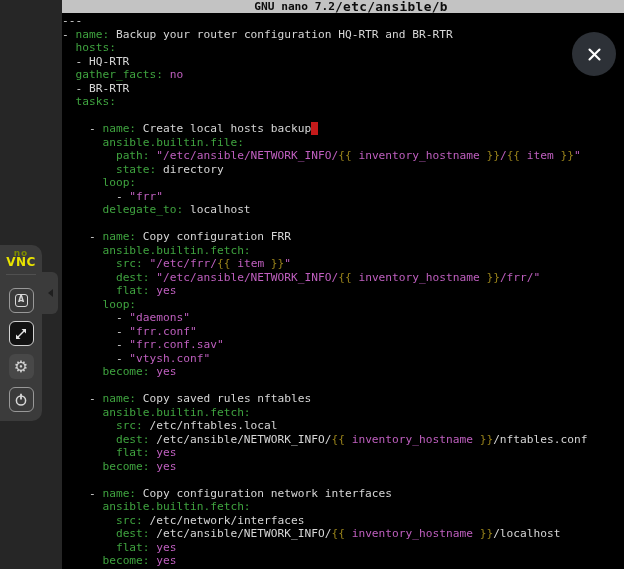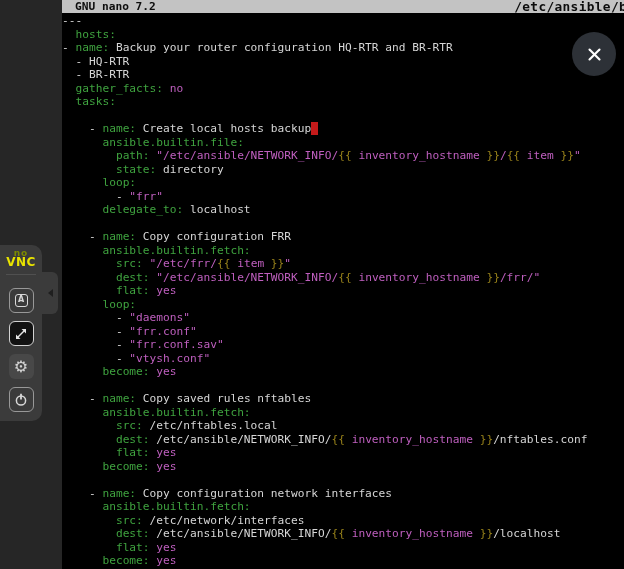--- a/index.html
+++ b/index.html
@@ -6,21 +6,21 @@
   .page{position:relative;width:624px;height:569px;overflow:hidden;
         background:var(--page_bg,#262626);
         font-family:"DejaVu Sans Mono","Liberation Mono",monospace;}
 
   
   .terminal{position:absolute;left:62px;top:0;width:562px;height:569px;
             background:var(--term_bg,#000);}
   .nano-header{position:absolute;left:0;top:0;right:0;height:13px;
                background:var(--hdr_bg,#c3c3c3);color:var(--hdr_fg,#0d0d0d);
                font-size:11.2px;line-height:13px;white-space:pre;
-               display:flex;justify-content:space-between;overflow:hidden;}
+               display:flex;justify-content:center;overflow:hidden;}
   .nano-header .lt{padding-left:13px;font-weight:bold;}
   .nano-header .rt{font-weight:bold;font-size:12.8px;letter-spacing:.35px;margin-right:-3px;}
   .editor{position:absolute;left:0;top:14px;right:0;bottom:0;
           font-size:11.2px;overflow:hidden;}
   .line{height:13.5px;line-height:13.5px;white-space:pre;}
   .s-w{color:var(--c_text,#d6d6d6);}
   .s-g{color:var(--c_key,#3fa33f);}
   .s-m{color:var(--c_str,#bf5fbf);}
   .s-y{color:var(--c_jinja,#96801a);}
   .s-r{background:var(--c_cursor,#c41a1a);color:transparent;}
@@ -60,25 +60,25 @@
 
 <div class="page">
 
   <div class="terminal">
     <div class="nano-header">
       <span class="lt">GNU nano 7.2</span>
       <span class="rt">/etc/ansible/b</span>
     </div>
     <div class="editor">
         <div class="line"><span class="s-w">---</span></div>
+        <div class="line"><span class="s-w">- </span><span class="s-g">name:</span><span class="s-w"> Backup your router configuration HQ-RTR and BR-RTR</span></div>
         <div class="line"><span class="s-w">  </span><span class="s-g">hosts:</span></div>
-        <div class="line"><span class="s-w">- </span><span class="s-g">name:</span><span class="s-w"> Backup your router configuration HQ-RTR and BR-RTR</span></div>
         <div class="line"><span class="s-w">  - HQ-RTR</span></div>
+        <div class="line"><span class="s-w">  </span><span class="s-g">gather_facts:</span><span class="s-m"> no</span></div>
         <div class="line"><span class="s-w">  - BR-RTR</span></div>
-        <div class="line"><span class="s-w">  </span><span class="s-g">gather_facts:</span><span class="s-m"> no</span></div>
         <div class="line"><span class="s-w">  </span><span class="s-g">tasks:</span></div>
         <div class="line"> </div>
         <div class="line"><span class="s-w">    - </span><span class="s-g">name:</span><span class="s-w"> Create local hosts backup</span><span class="s-r"> </span></div>
         <div class="line"><span class="s-w">      </span><span class="s-g">ansible.builtin.file:</span></div>
         <div class="line"><span class="s-w">        </span><span class="s-g">path:</span><span class="s-w"> </span><span class="s-m">"/etc/ansible/NETWORK_INFO/</span><span class="s-y">{{</span><span class="s-m"> inventory_hostname </span><span class="s-y">}}</span><span class="s-m">/</span><span class="s-y">{{</span><span class="s-m"> item </span><span class="s-y">}}</span><span class="s-m">"</span></div>
         <div class="line"><span class="s-w">        </span><span class="s-g">state:</span><span class="s-w"> directory</span></div>
         <div class="line"><span class="s-w">      </span><span class="s-g">loop:</span></div>
         <div class="line"><span class="s-w">        - </span><span class="s-m">"frr"</span></div>
         <div class="line"><span class="s-w">      </span><span class="s-g">delegate_to:</span><span class="s-w"> localhost</span></div>
         <div class="line"> </div>

